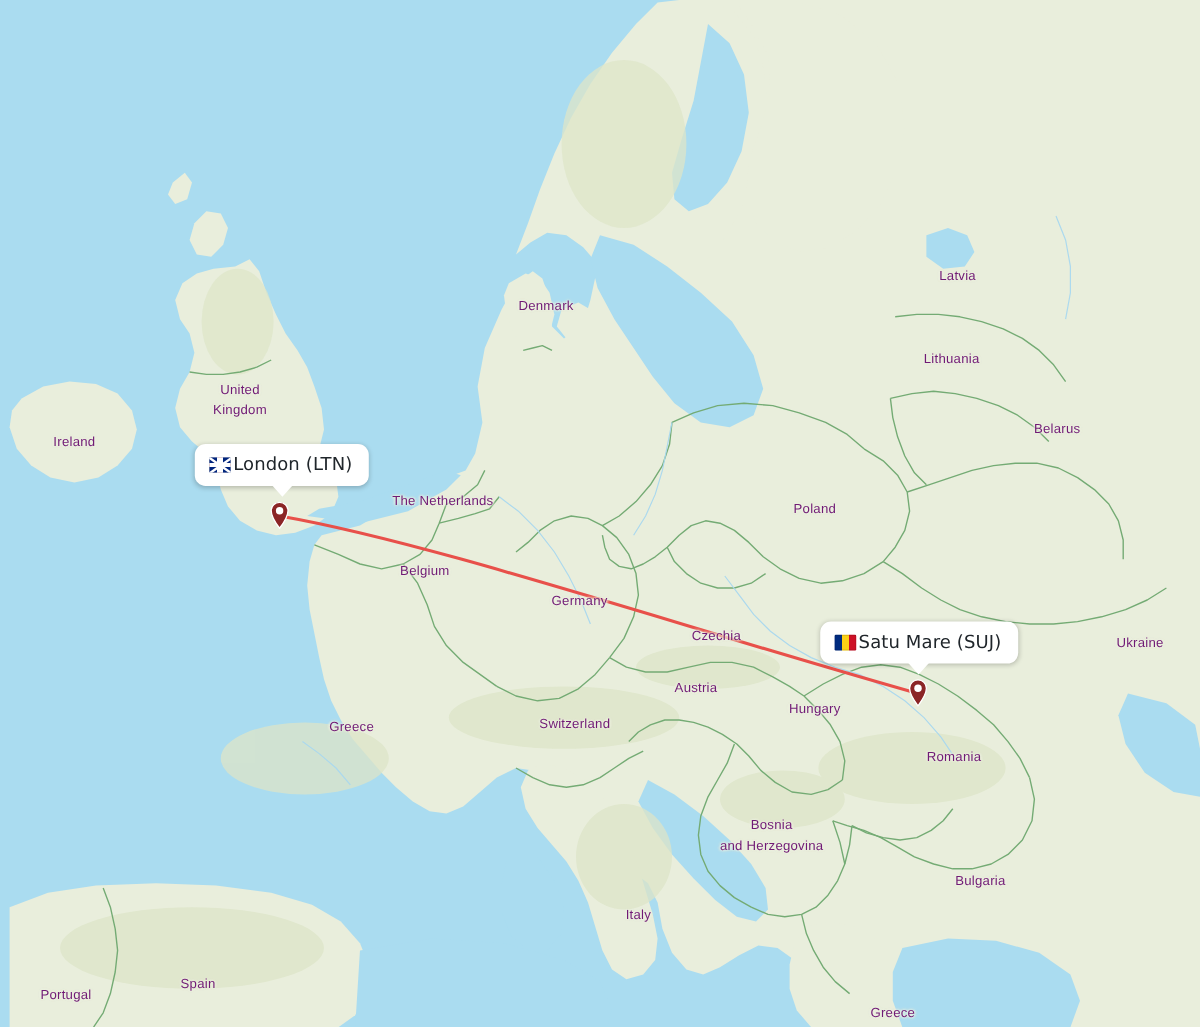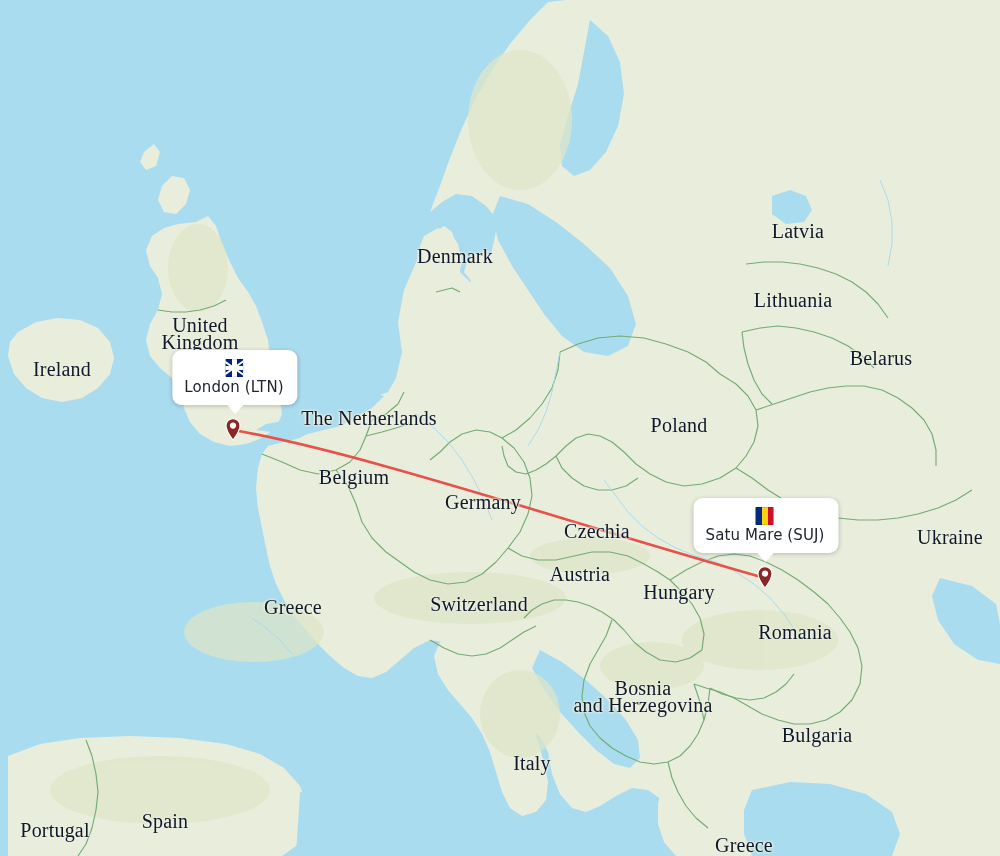--- a/index.html
+++ b/index.html
@@ -26,23 +26,23 @@
     top: 0;
     left: 0;
     width: 1000px;
     height: 856px;
     display: block;
   }
 
   
   .country-label {
     position: absolute;
-    color: #0f172a;
-    font-family: Liberation Serif, serif;
-    font-size: 20px;
+    color: #701a75;
+    font-family: Liberation Sans, sans-serif;
+    font-size: 11px;
     font-weight: 400;
     letter-spacing: 0.2px;
     line-height: 17px;
     white-space: pre;
     text-align: center;
     transform: translate(-50%, -50%);
     pointer-events: none;
     text-shadow:
        0 0 3px rgba(238,242,226,0.95),
        0 0 3px rgba(238,242,226,0.95),
@@ -56,21 +56,20 @@
     background: #ffffff;
     border-radius: 9px;
     padding: 9px 14px 9px 12px;
     box-shadow: 0 1px 4px rgba(0,0,0,0.22);
     display: flex;
     align-items: center;
     gap: 2px;
     white-space: nowrap;
     transform: translate(-50%, -100%);
     cursor: pointer;
-    flex-direction: column;
   }
   .airport-callout::after {
     content: "";
     position: absolute;
     left: 50%;
     bottom: -9px;
     margin-left: -9px;
     width: 0;
     height: 0;
     border-left: 9px solid transparent;

